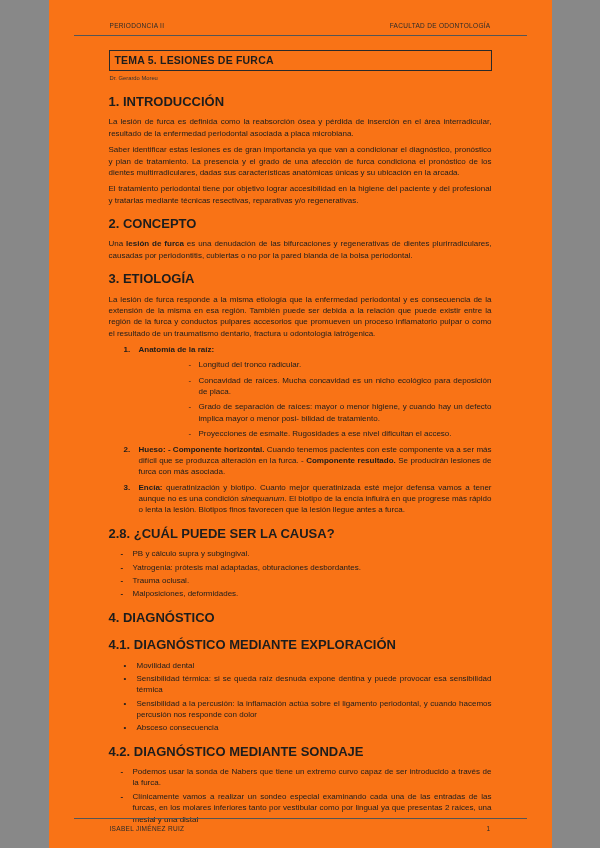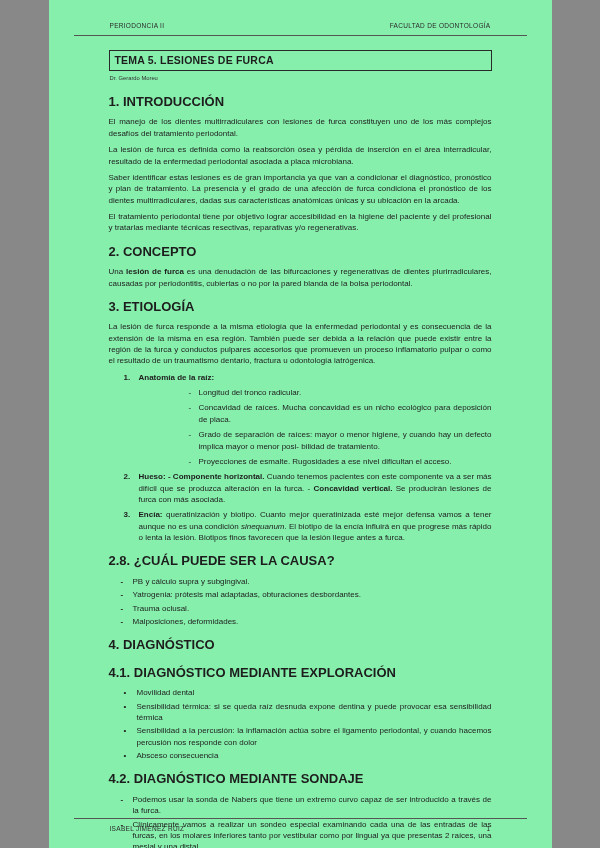--- a/index.html
+++ b/index.html
@@ -1,21 +1,21 @@
 <!DOCTYPE html>
 <html><head>
 <meta charset="utf-8">
 <style>
   * { margin:0; padding:0; box-sizing:border-box; }
   html,body { background:#888; }
   .page {
     position:relative;
     width:503px; height:848px;
     margin:0 auto;
-    background:#86efac;
+    background:#f97316;
     font-family:"Liberation Sans", sans-serif;
     color:#1d1d1d;
     overflow:hidden;
   }
   
   .running-header {
     position:absolute; top:22px; left:61px; right:61px;
     display:flex; justify-content:space-between;
     font-size:6.5px; letter-spacing:0.3px; color:#2a2a2a;
   }
@@ -79,23 +79,20 @@
   <hr class="header-rule">
 
   <div class="content-col">
     <div class="title-box">
       <span>TEMA 5. LESIONES DE FURCA</span>
     </div>
     <div class="author-line">Dr. Gerardo Moreu</div>
     <div id="content">
         <div class="block heading"><span>1. INTRODUCCIÓN</span></div>
         <div class="block paragraph">
-          <span class="text"><span>El manejo de los dientes multirradiculares con lesiones de furca constituyen uno de los más complejos desafíos del tratamiento periodontal.</span></span>
-        </div>
-        <div class="block paragraph">
           <span class="text"><span>La lesión de furca es definida como la reabsorción ósea y pérdida de inserción en el área interradicular, resultado de la enfermedad periodontal asociada a placa microbiana.</span></span>
         </div>
         <div class="block paragraph">
           <span class="text"><span>Saber identificar estas lesiones es de gran importancia ya que van a condicionar el diagnóstico, pronóstico y plan de tratamiento. La presencia y el grado de una afección de furca condiciona el pronóstico de los dientes multirradiculares, dadas sus características anatómicas únicas y su ubicación en la arcada.</span></span>
         </div>
         <div class="block paragraph">
           <span class="text"><span>El tratamiento periodontal tiene por objetivo lograr accesibilidad en la higiene del paciente y del profesional y tratarlas mediante técnicas resectivas, reparativas y/o regenerativas.</span></span>
         </div>
         <div class="block heading"><span>2. CONCEPTO</span></div>
         <div class="block paragraph">
@@ -120,21 +117,21 @@
         <div class="block dash-deep">
           <span class="marker">-</span>
           <span class="text"><span>Grado de separación de raíces: mayor o menor higiene, y cuando hay un defecto implica mayor o menor posi- bilidad de tratamiento.</span></span>
         </div>
         <div class="block dash-deep">
           <span class="marker">-</span>
           <span class="text"><span>Proyecciones de esmalte. Rugosidades a ese nivel dificultan el acceso.</span></span>
         </div>
         <div class="block numbered">
           <span class="marker">2.</span>
-          <span class="text"><b>Hueso: - Componente horizontal.</b><span> Cuando tenemos pacientes con este componente va a ser más difícil que se produzca alteración en la furca. - </span><b>Concavidad vertical.</b><span> Se producirán lesiones de furca con más asociada.</span></span>
+          <span class="text"><b>Hueso: - Componente horizontal.</b><span> Cuando tenemos pacientes con este componente va a ser más difícil que se produzca alteración en la furca. - </span><b>Componente resultado.</b><span> Se producirán lesiones de furca con más asociada.</span></span>
         </div>
         <div class="block numbered">
           <span class="marker">3.</span>
           <span class="text"><b>Encía:</b><span> queratinización y biotipo. Cuanto mejor queratinizada esté mejor defensa vamos a tener aunque no es una condición </span><i>sinequanum</i><span>. El biotipo de la encía influirá en que progrese más rápido o lenta la lesión. Biotipos finos favorecen que la lesión llegue antes a furca.</span></span>
         </div>
         <div class="block heading"><span>2.8. ¿CUÁL PUEDE SER LA CAUSA?</span></div>
         <div class="block dash">
           <span class="marker">-</span>
           <span class="text"><span>PB y cálculo supra y subgingival.</span></span>
         </div>

